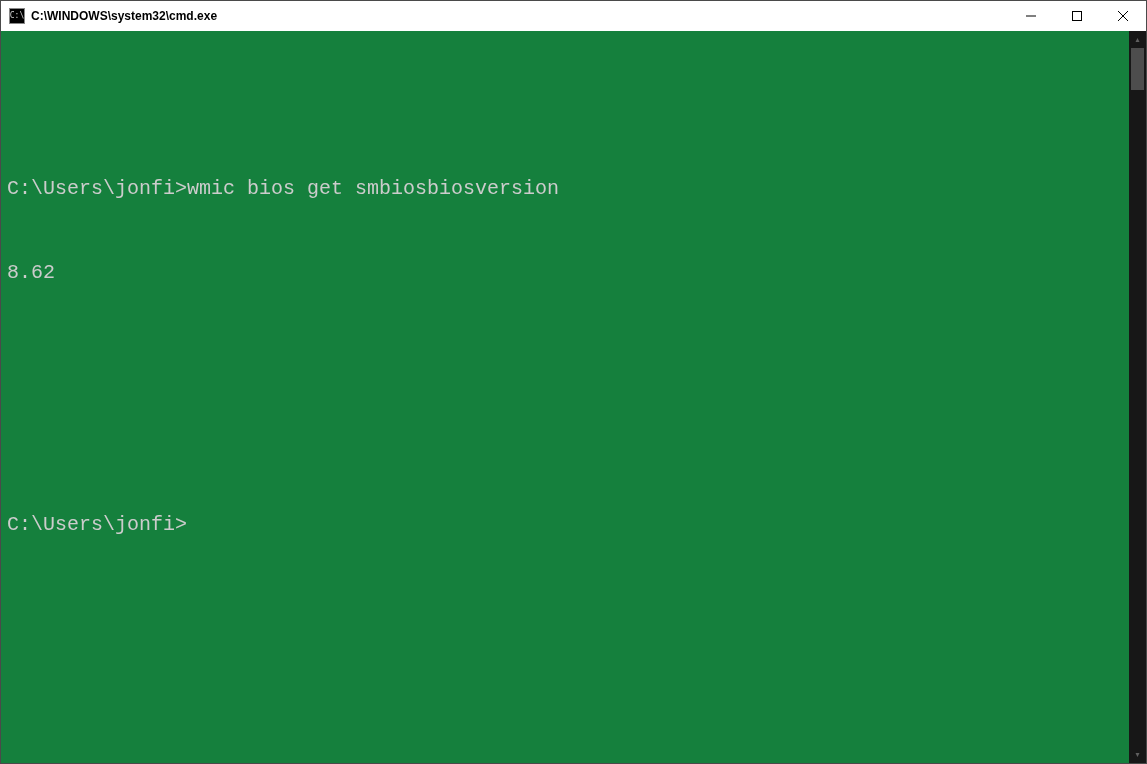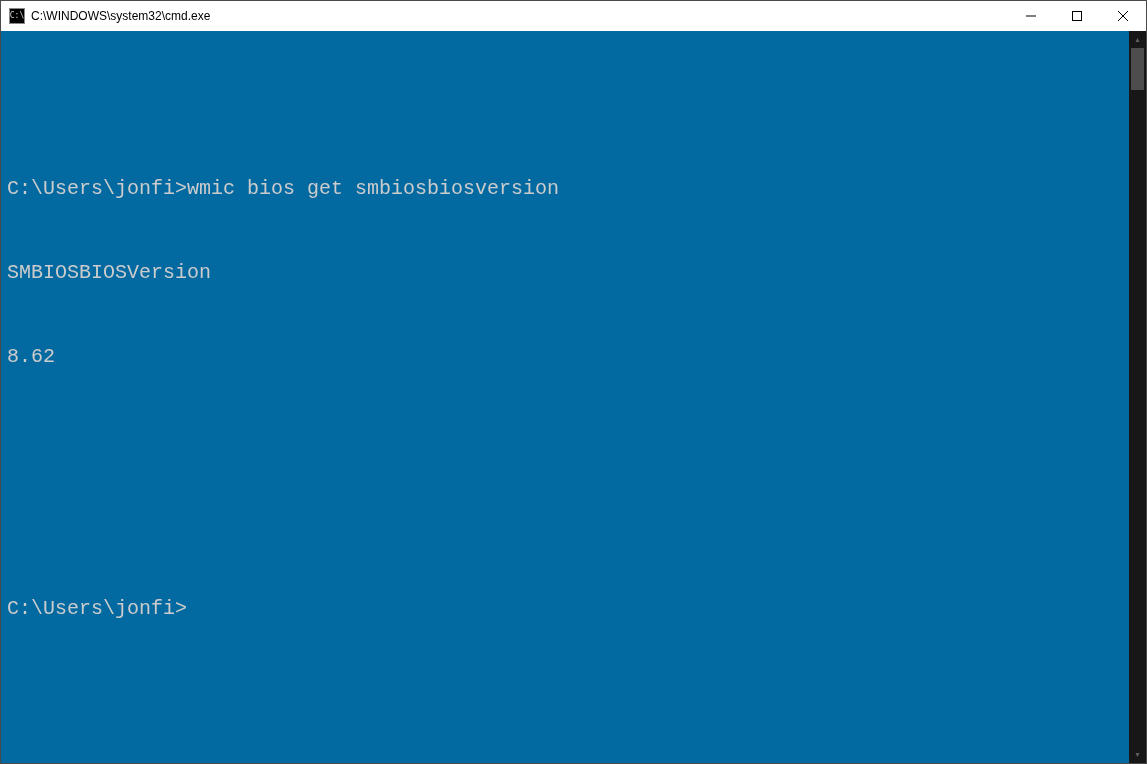--- a/index.html
+++ b/index.html
@@ -48,20 +48,21 @@
 
     .titlebar-icon-inner {
       font-family: "Consolas", monospace;
       font-size: 8px;
       color: #cccccc;
       line-height: 1;
     }
 
     .titlebar-title {
       flex: 1;
+      font-weight: bold;
     }
 
     .window-controls {
       display: flex;
       height: 100%;
     }
 
     .window-control {
       width: 46px;
       height: 100%;
@@ -77,21 +78,21 @@
     }
 
     .terminal-wrap {
       flex: 1;
       display: flex;
       background: #0c0c0c;
     }
 
     .terminal {
       flex: 1;
-      background: #0369a1;
+      background: #15803d;
       color: #cccccc;
       font-family: "Consolas", "Courier New", monospace;
       font-size: 20px;
       line-height: 28px;
       padding: 4px 6px 4px 6px;
       white-space: pre;
       overflow: hidden;
     }
 
     .terminal-line {
@@ -169,21 +170,20 @@
           <line x1="10" y1="0" x2="0" y2="10" stroke="#000" stroke-width="1"></line>
         </svg>
       </div>
     </div>
   </div>
 
   <div class="terminal-wrap">
     <div class="terminal">
       <div class="terminal-line"></div>
       <div class="terminal-line"><span class="prompt-part">C:\Users\jonfi&gt;</span><span class="cmd-part">wmic bios get smbiosbiosversion</span></div>
-      <div class="terminal-line">SMBIOSBIOSVersion</div>
       <div class="terminal-line">8.62</div>
       <div class="terminal-line"></div>
       <div class="terminal-line"></div>
       <div class="terminal-line"><span class="prompt-part">C:\Users\jonfi&gt;</span></div>
     </div>
 
     <div class="scrollbar">
       <div class="scroll-arrow top">
         <span>▴</span>
       </div>

